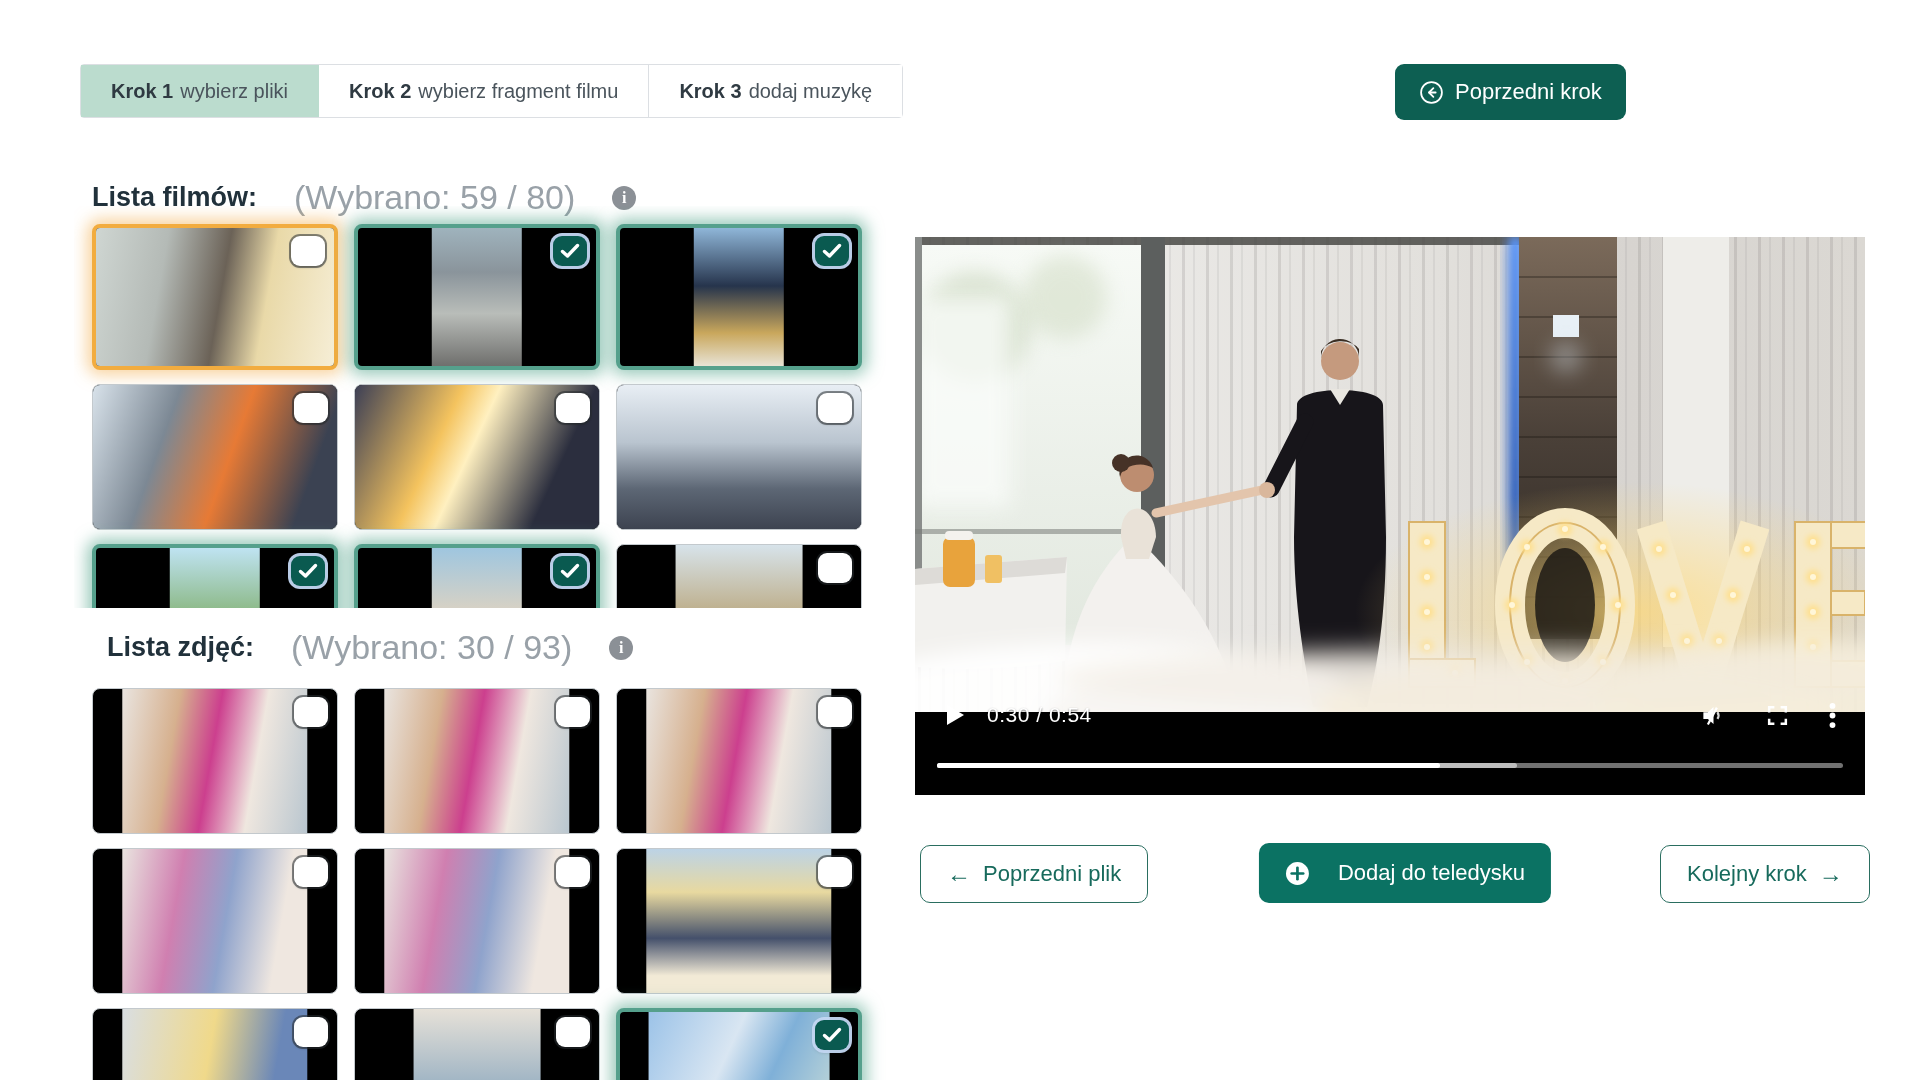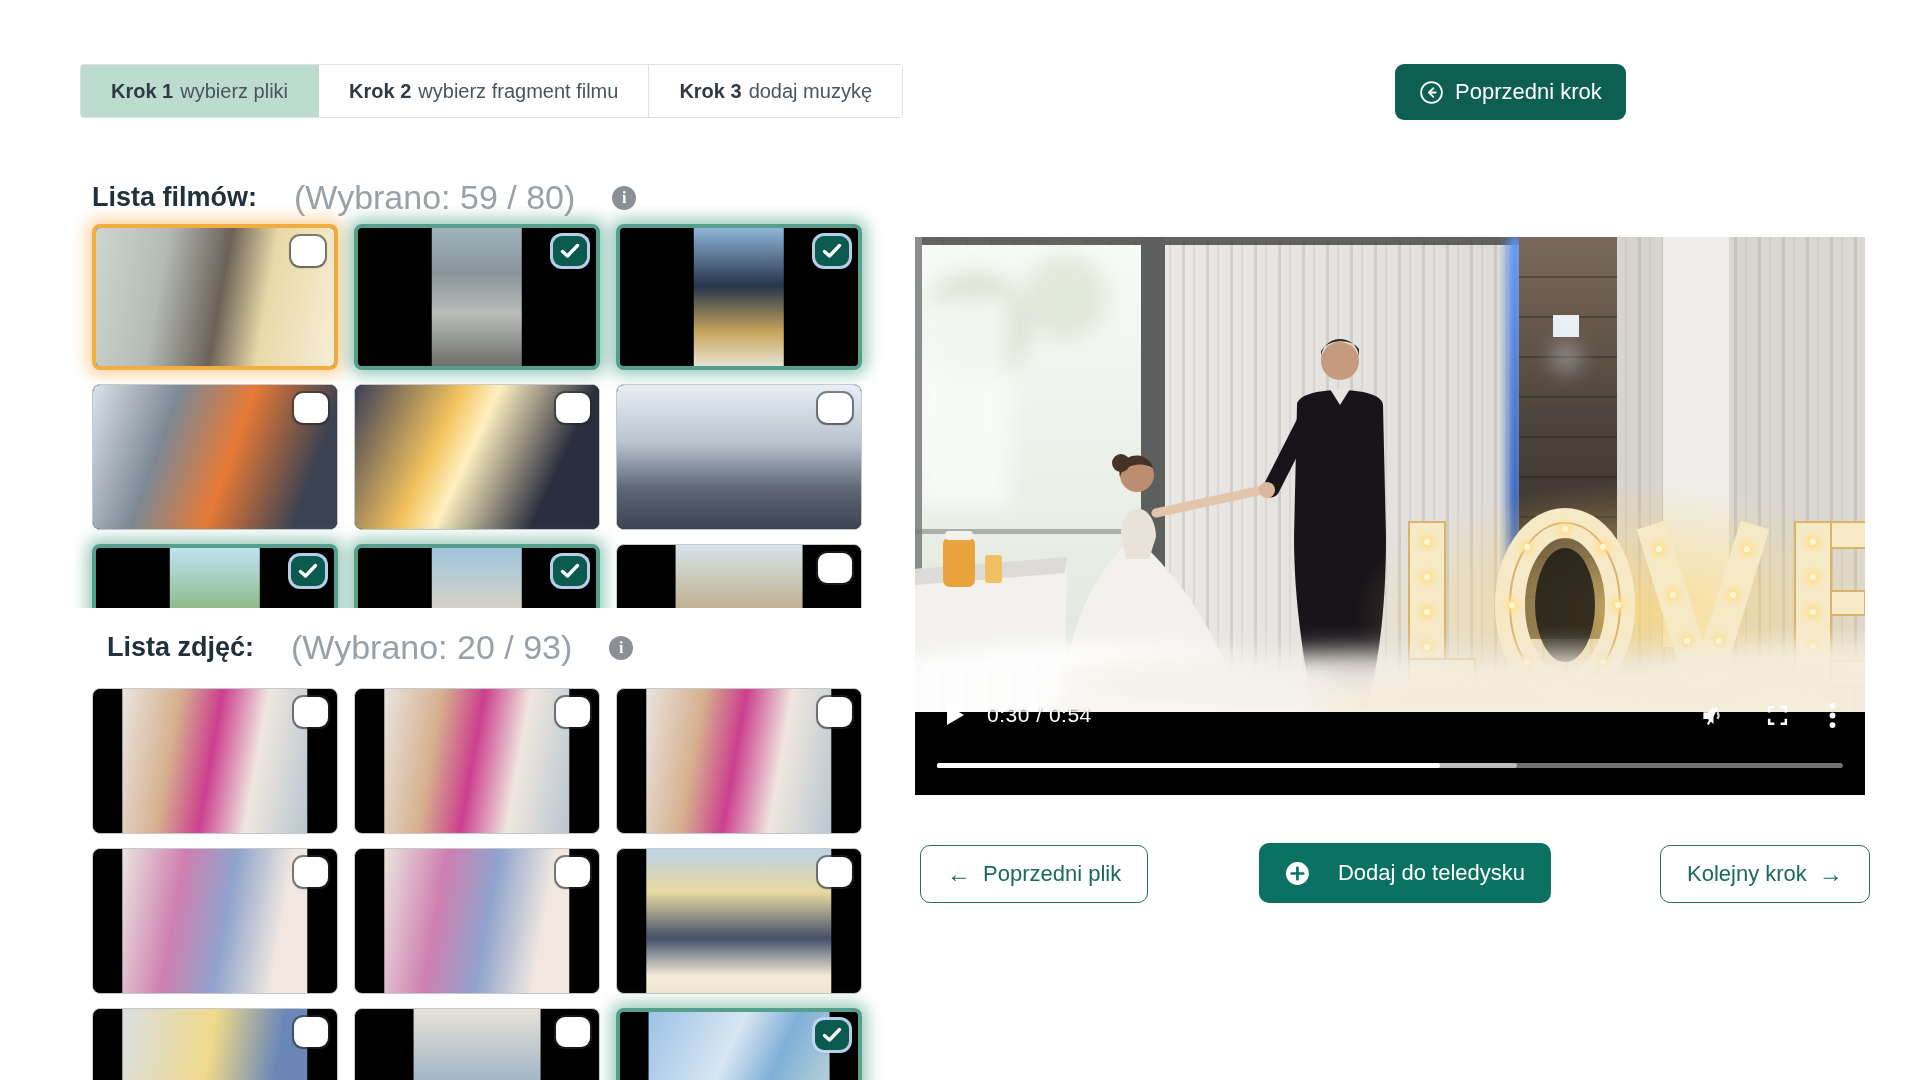--- a/index.html
+++ b/index.html
@@ -177,21 +177,21 @@
       </div>
     </div>
     <div class="thumb">
       <div class="art fit-pillar-mid art-bar"></div>
       <div class="chkbox"></div>
     </div>
   </div>
 
 <div class="abs sect-head" style="left:107px;top:628px;">
   <span class="sect-title">Lista zdjęć:</span>
-  <span class="sect-count">(Wybrano: 20 / 93)</span>
+  <span class="sect-count">(Wybrano: 30 / 93)</span>
   <span class="info-ic">i</span>
 </div>
 <div class="abs thumb-grid" id="photos-grid">
     <div class="thumb">
       <div class="art fit-pillar-wide art-selfie-duo"></div>
       <div class="chkbox"></div>
     </div>
     <div class="thumb">
       <div class="art fit-pillar-wide art-selfie-duo"></div>
       <div class="chkbox"></div>

